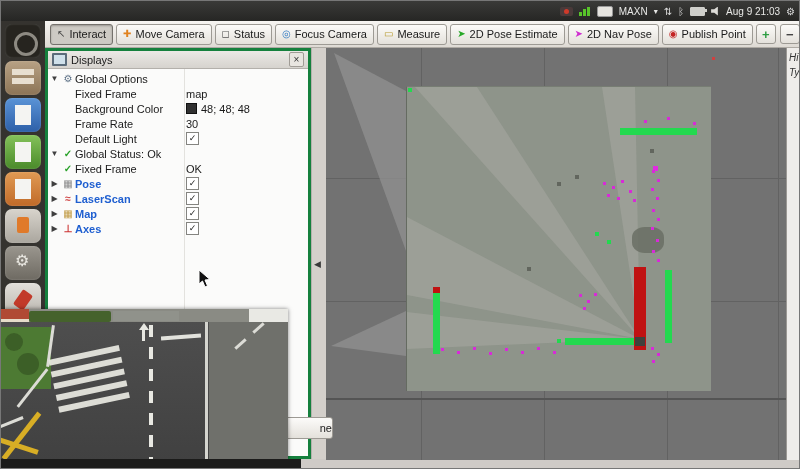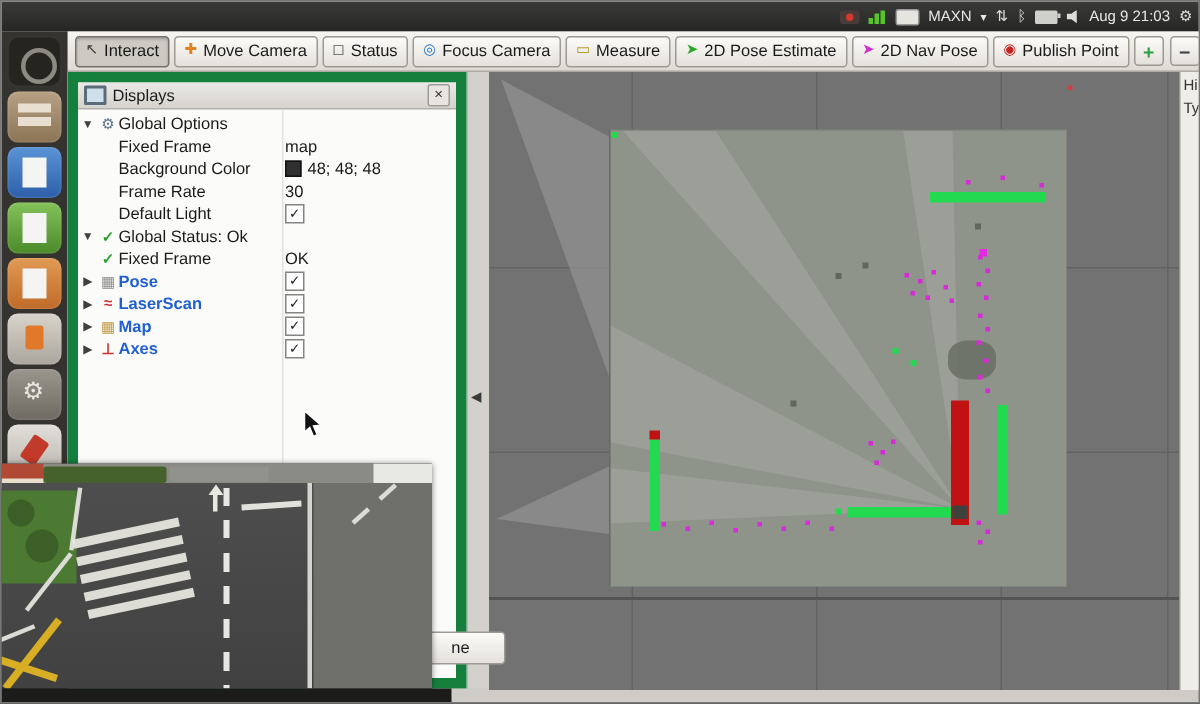--- a/index.html
+++ b/index.html
@@ -39,39 +39,39 @@
   .lico{width:36px;height:34px;margin:3px auto 1px auto;border-radius:7px;position:relative;box-shadow:inset 0 0 2px rgba(255,255,255,.25);}
   .l-dash{background:#26241f;} .l-dash:after{content:"";position:absolute;left:9px;top:8px;width:18px;height:18px;border-radius:50%;border:3px solid #8d8a82;}
   .l-files{background:linear-gradient(#b7a184,#8c7456);} .l-files:after{content:"";position:absolute;left:7px;top:8px;width:22px;height:6px;background:#e8dfd0;box-shadow:0 9px 0 #e8dfd0;}
   .l-writer{background:linear-gradient(#5a93d6,#2d5fa8);} .l-writer:after{content:"";position:absolute;left:10px;top:7px;width:16px;height:20px;background:#f4f4f2;}
   .l-calc{background:linear-gradient(#84c25a,#4a8a2a);} .l-calc:after{content:"";position:absolute;left:10px;top:7px;width:16px;height:20px;background:#f4f4f2;}
   .l-impress{background:linear-gradient(#e09a54,#c06a28);} .l-impress:after{content:"";position:absolute;left:10px;top:7px;width:16px;height:20px;background:#f4f4f2;}
   .l-soft{background:linear-gradient(#d8d4cc,#aaa69e);} .l-soft:after{content:"";position:absolute;left:12px;top:8px;width:12px;height:16px;background:#e07a2a;border-radius:2px;}
   .l-set{background:linear-gradient(#9a968e,#6e6a62);} .l-set:after{content:"⚙";position:absolute;left:10px;top:5px;color:#e8e6e0;font-size:16px;}
   .l-tool{background:linear-gradient(#e2dfda,#b8b4ac);} .l-tool:after{content:"";position:absolute;left:12px;top:8px;width:12px;height:18px;background:#c23a2a;border-radius:2px;transform:rotate(35deg);}
   
-  #displays{left:44px;top:47px;width:266px;height:411px;background:#fbfbfa;border:7px solid #15803d;box-sizing:border-box;z-index:2;}
+  #displays{left:44px;top:47px;width:266px;height:411px;background:#fbfbfa;border:3px solid #15803d;box-sizing:border-box;z-index:2;}
   #dp-head{height:17px;background:linear-gradient(#ebe9e6,#d6d3ce);border-bottom:1px solid #b3b0ab;display:flex;align-items:center;padding:0 4px;}
   .mon{width:11px;height:9px;border:2px solid #5a6b7a;border-radius:1px;background:#cfe0ea;margin-right:4px;}
   #dp-close{margin-left:auto;width:13px;height:13px;border:1px solid #a09c96;border-radius:2px;background:#e8e5e0;
             display:flex;align-items:center;justify-content:center;font-size:10px;line-height:10px;color:#333;}
   .trow{height:15px;display:flex;align-items:center;}
   .exp{width:13px;text-align:center;font-size:8px;color:#3f3f3f;flex:none;}
   .ticn{width:14px;text-align:center;font-size:10px;flex:none;}
   .i-gear{color:#5d7186}.i-check{color:#27a127;font-weight:bold}.i-grid{color:#8a8a8a}
   .i-laser{color:#cc3333;font-weight:bold}.i-map{color:#c09a42}.i-axes{color:#cc3333;font-weight:bold}
   .tname{white-space:nowrap;}
   .blue{color:#1f5fd0;font-weight:bold;}
   .cellv{position:absolute;left:138px;display:flex;align-items:center;}
   .swatch{width:9px;height:9px;background:#303030;border:1px solid #111;margin-right:4px;}
   .cbx{width:11px;height:11px;border:1px solid #848480;background:#fff;display:flex;align-items:center;justify-content:center;
        font-size:9px;line-height:9px;color:#222;}
   #colsep{left:136px;top:18px;width:1px;height:240px;background:#e3e2de;}
   #ne-btn{left:225px;top:366px;width:58px;height:20px;border:1px solid #9d9a94;border-radius:3px;
-          background:linear-gradient(#fcfbf9,#e4e1db);display:flex;align-items:center;justify-content:center;}
+          background:linear-gradient(#fcfbf9,#e4e1db);display:flex;align-items:center;justify-content:flex-end;}
   
   #camera{left:0;top:308px;width:287px;height:150px;background:#474747;overflow:hidden;z-index:5;box-shadow:0 0 4px rgba(0,0,0,.5);}
   #camera .abs{position:absolute;}
   .stripe{width:72px;height:6px;background:#e8e8e1;margin-bottom:6px;opacity:.93;}
   
   #split{left:310px;top:47px;width:15px;height:411px;background:#d4d0cb;border-left:1px solid #b5b1ac;box-sizing:border-box;}
   #split span{position:absolute;left:2px;top:211px;font-size:9px;color:#3a3a3a;}
   
   #view3d{left:325px;top:47px;width:460px;height:412px;background:#727272;overflow:hidden;}
   .gl{background:#626262;}
@@ -86,21 +86,21 @@
   #mwC{clip-path:polygon(233px 252px,195px 0px,228px 0px);}
   #mwD{clip-path:polygon(233px 252px,0px 225px,0px 262px);}
   #map i{position:absolute;display:block;}
   .m{width:3px;height:3px;background:#d82ad8;}
   .mb{width:5px;height:5px;background:#e22ae2;}
   .g{width:4px;height:4px;background:#23d94f;}
   .k{width:4px;height:4px;background:#62665e;}
   .bar{position:absolute;}
   
   #sliver{left:785px;top:47px;width:15px;height:412px;background:#efedea;border-left:1px solid #9b9894;box-sizing:border-box;color:#333;font-size:10px;}
-  #sliver div{margin:4px 0 0 2px;}
+  #sliver div{margin:4px 0 0 2px;font-style:italic;}
   #bottomdark{left:0;top:458px;width:300px;height:11px;background:#1b1b1a;z-index:6;}
 </style>
 </head>
 <body>
 
 <div id="root">
 
   <div id="topbar" class="abs">
     <div id="tray">
       <span class="tico cam"></span>

